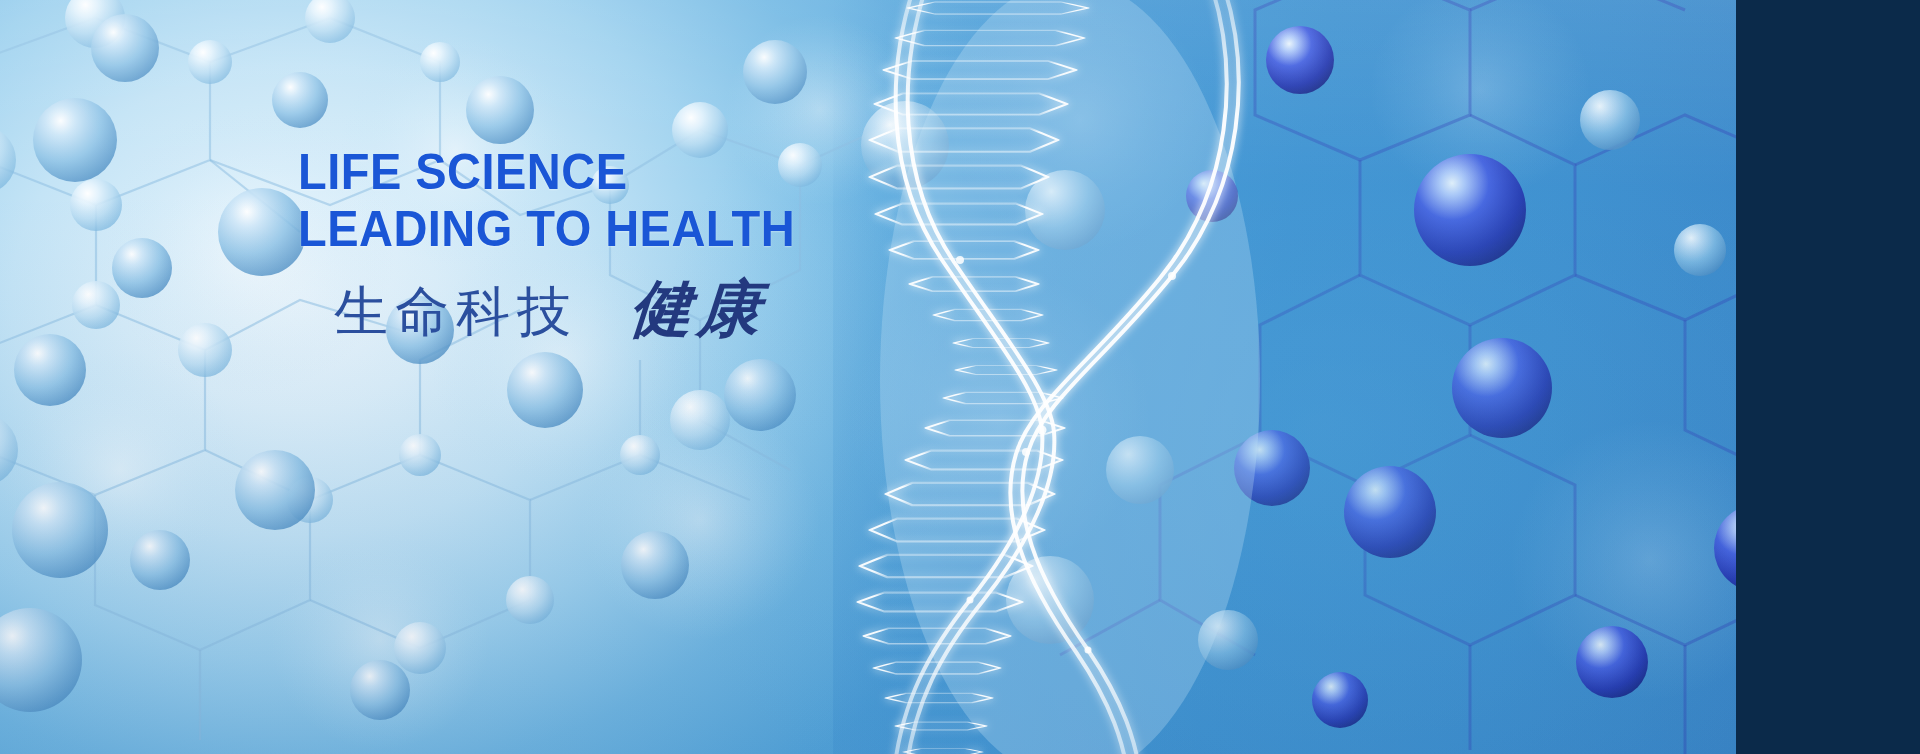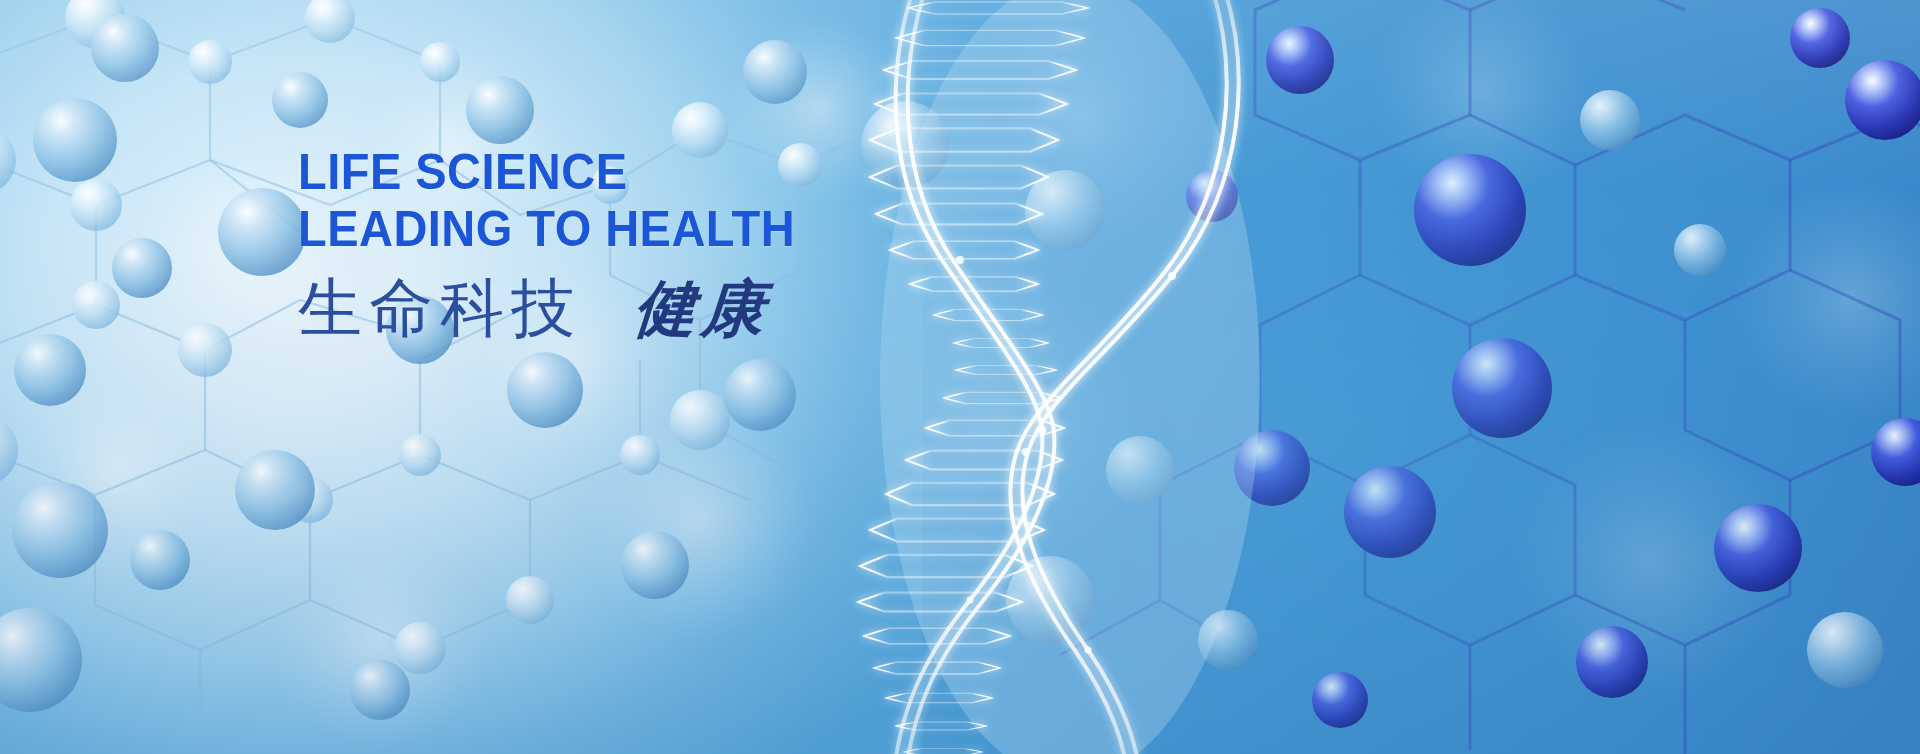--- a/index.html
+++ b/index.html
@@ -1,20 +1,20 @@
 <!DOCTYPE html>
 <html><head>
 <meta charset="utf-8">
 <style>
   html,body{margin:0;padding:0;background:#0b2a4a;}
   *{box-sizing:border-box;}
 
   #banner{
     position:relative;
-    width:1920px;
+    width:1736px;
     height:754px;
     overflow:hidden;
     font-family:"Liberation Sans","DejaVu Sans",sans-serif;
     background:#3f92d2;
   }
 
   
   .bg-base{
     position:absolute; inset:0;
     background:
@@ -55,25 +55,26 @@
     text-shadow:0 1px 2px rgba(255,255,255,.35);
   }
   .cn-line{
     margin-top:20px;
     white-space:nowrap;
     display:flex;
     align-items:baseline;
   }
   .cn-a{
     font-family:Liberation Sans, sans-serif;
-    font-size:64px;
+    font-size:54px;
     line-height:60px;
     letter-spacing:7px;
     color:#2b4f9e;
     font-weight:400;
+    margin-left:36px;
   }
   .cn-gap{display:inline-block;width:26px;}
   .cn-b{
     font-family:"DejaVu Serif","Liberation Serif",serif;
     font-size:62px;
     line-height:62px;
     letter-spacing:6px;
     color:#23397f;
     font-weight:700;
     font-style:italic;

